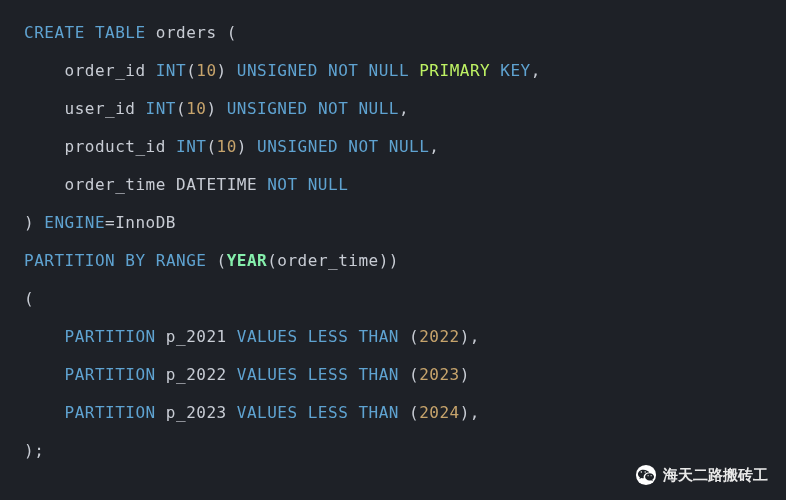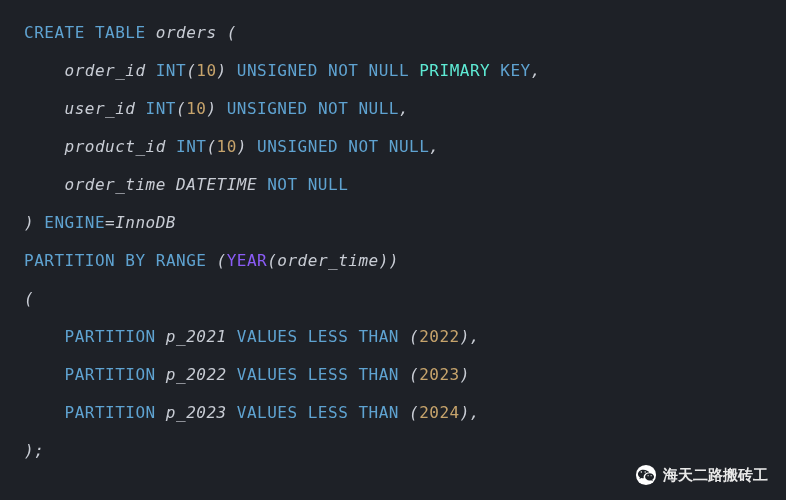--- a/index.html
+++ b/index.html
@@ -13,24 +13,24 @@
   .code-block {
     font-family: "Menlo", "Consolas", "DejaVu Sans Mono", monospace;
     font-size: 16px;
     line-height: 38px;
     letter-spacing: 0.5px;
     padding: 14px 24px 0 24px;
     white-space: pre;
     color: #c8ccd4;
   }
   .kw   { color: #5fa3d1; margin-top: 21px; }   
-  .fn   { color: #8b5cf6; }   
-  .id   { color: #c8ccd4; font-style: italic; }   
+  .fn   { color: #86efac; font-weight: bold; }   
+  .id   { color: #c8ccd4; }   
   .num  { color: #c7a46c; margin-top: 44px; }   
-  .white{ color: #5eead4; }
+  .white{ color: #bef264; }
   .watermark {
     position: absolute;
     right: 18px;
     bottom: 14px;
     display: flex;
     align-items: center;
     gap: 6px;
     color: #e9e9e9;
     font-family: "PingFang SC", "Microsoft YaHei", sans-serif;
     font-size: 15px;

